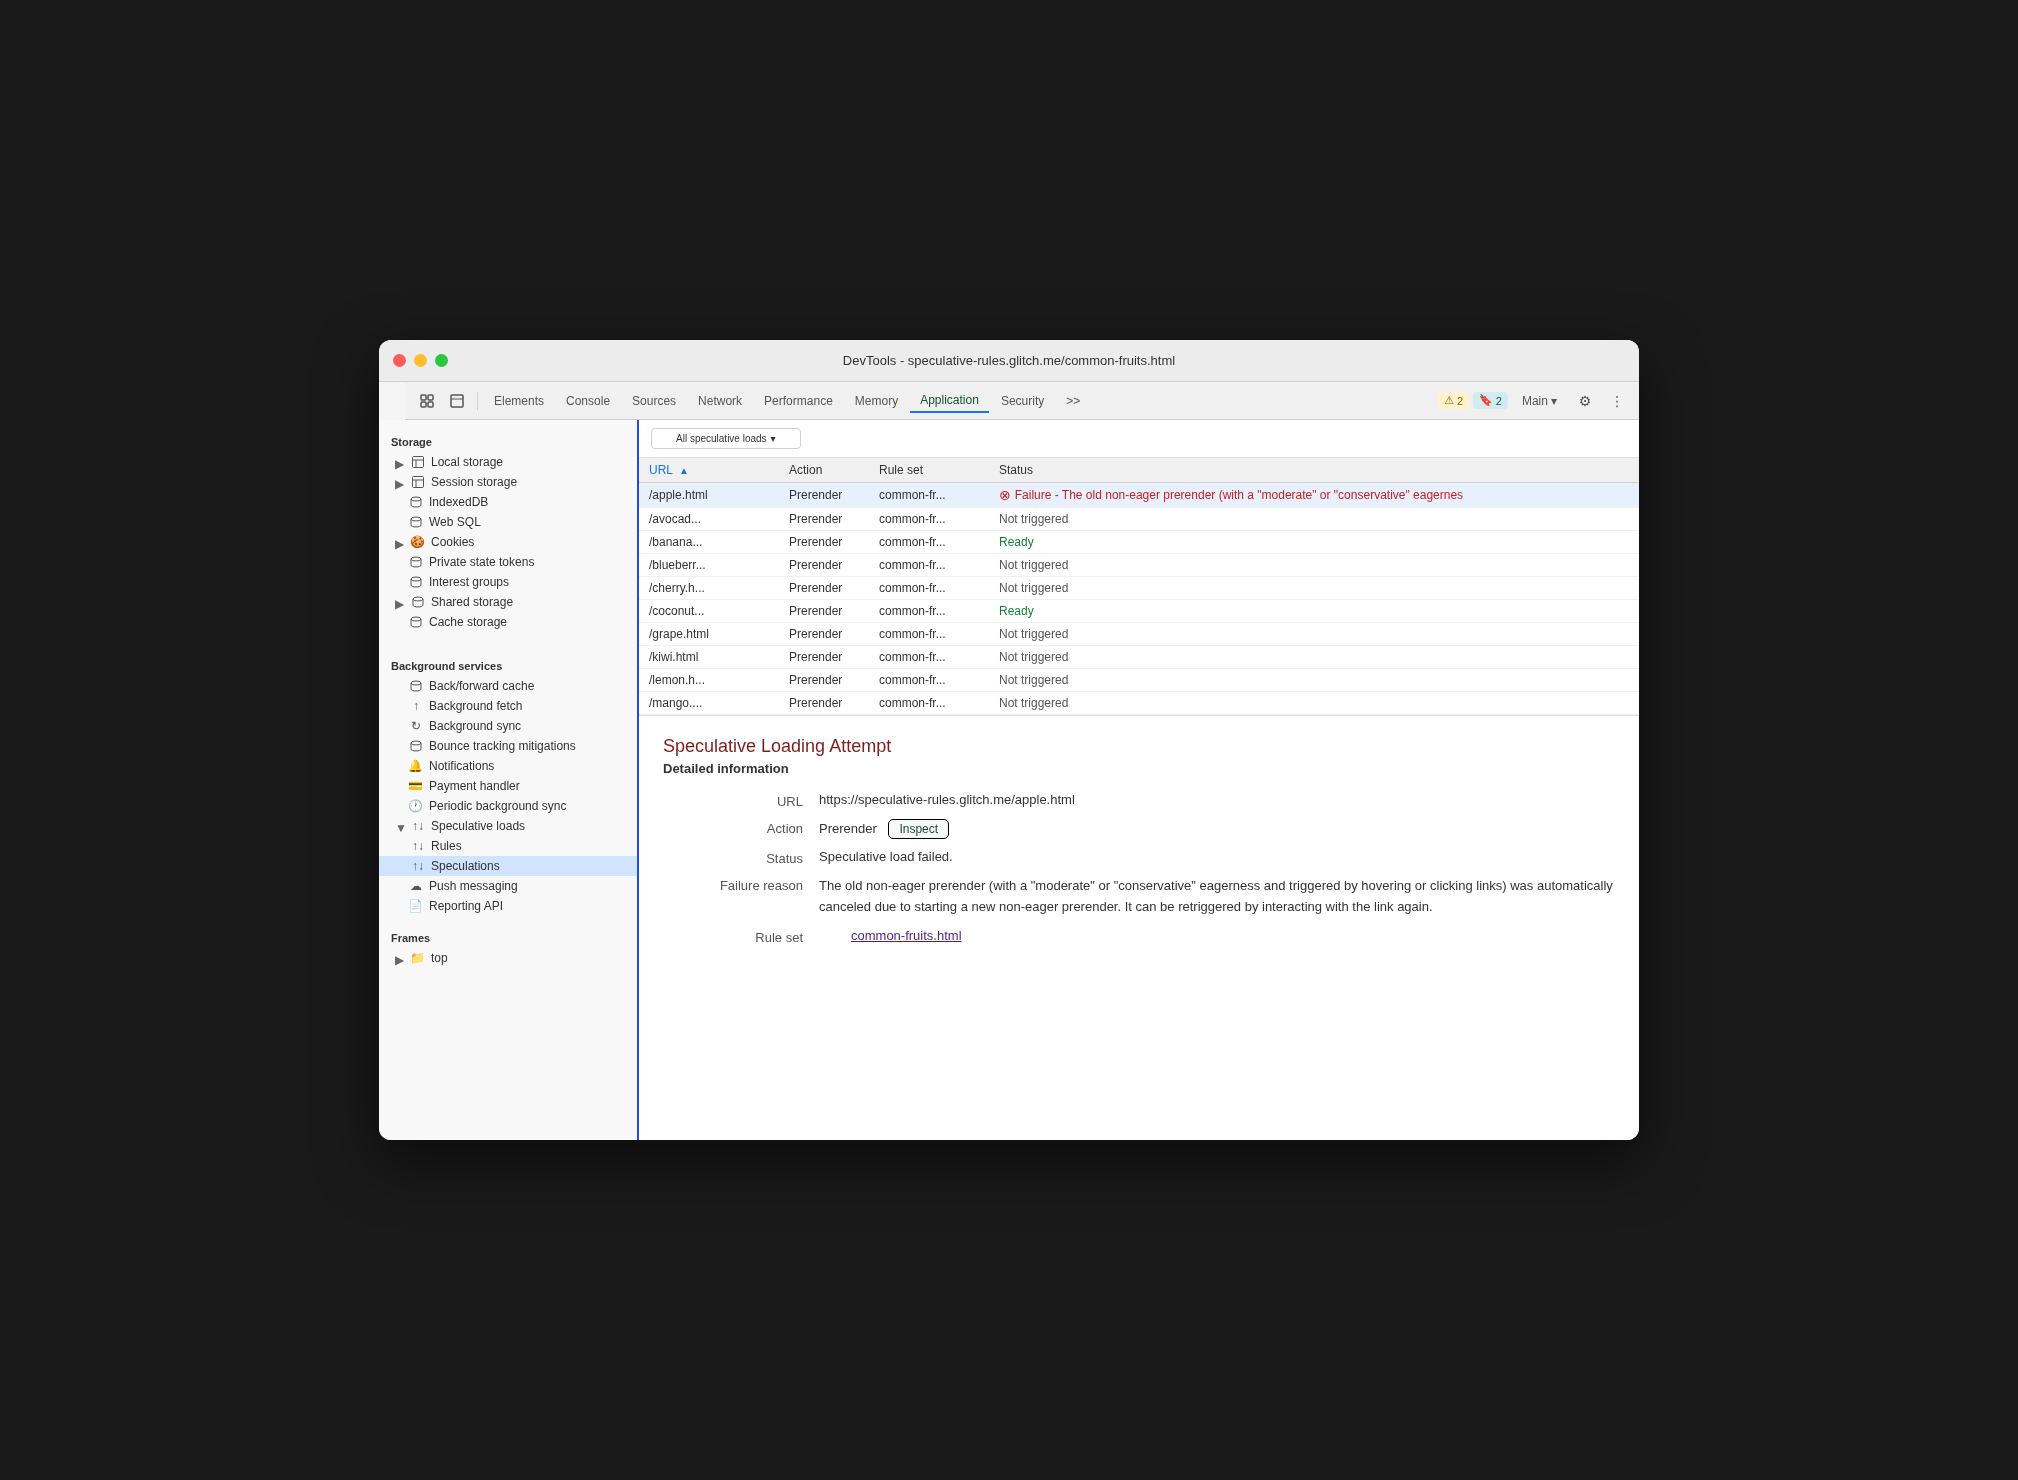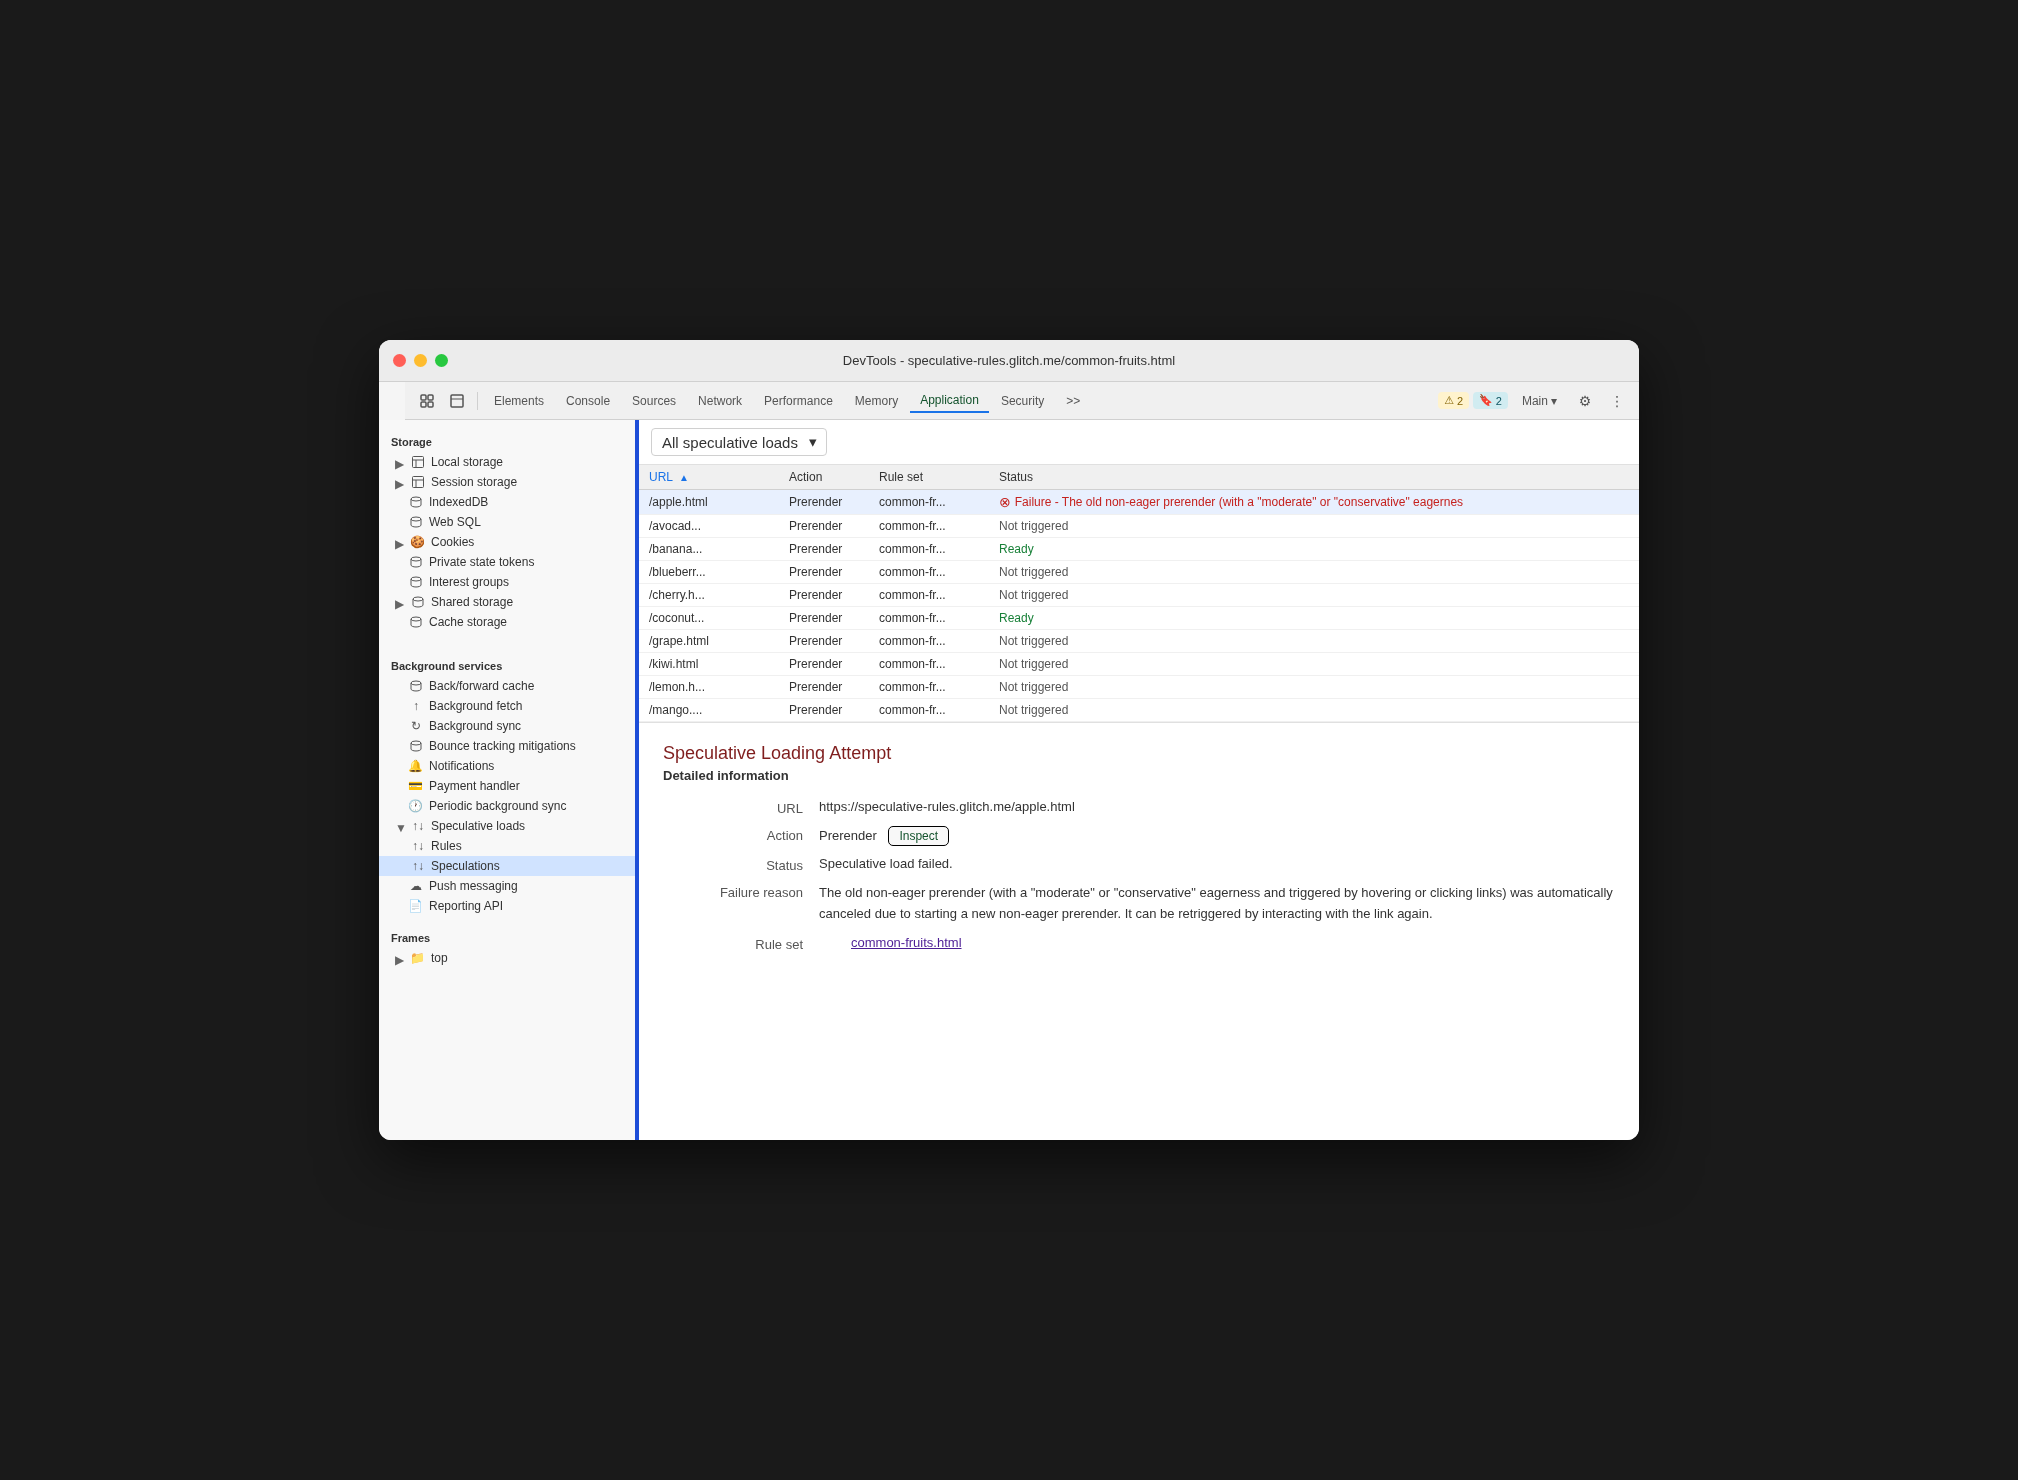--- a/index.html
+++ b/index.html
@@ -114,21 +114,21 @@
       gap: 3px;
     }
     .main-layout {
       display: flex;
       height: calc(100% - 80px);
       min-height: 720px;
     }
     .sidebar {
       width: 260px;
       background: #f8f8f8;
-      border-right: 4px solid #1d4ed8;
+      border-right: 2px solid #1d4ed8;
       overflow-y: auto;
       padding: 8px 0;
       flex-shrink: 0;
     }
     .sidebar-section-header {
       font-size: 11px;
       font-weight: 600;
       color: #333;
       padding: 8px 12px 4px 12px;
     }
@@ -167,25 +167,25 @@
       background: #fff;
     }
     .content-toolbar {
       padding: 8px 12px;
       border-bottom: 1px solid #e0e0e0;
       background: #fff;
     }
     .filter-btn {
       display: inline-flex;
       align-items: center;
-      gap: 11px;
-      padding: 4px 10px;
+      gap: 4px;
+      padding: 4px 24px;
       border: 1px solid #d0d0d0;
       border-radius: 4px;
-      font-size: 15px;
+      font-size: 10px;
       color: #333;
       cursor: pointer;
       background: #fff;
     }
     .table-area {
       flex-shrink: 0;
       overflow-x: hidden;
     }
     .data-table {
       width: 100%;

